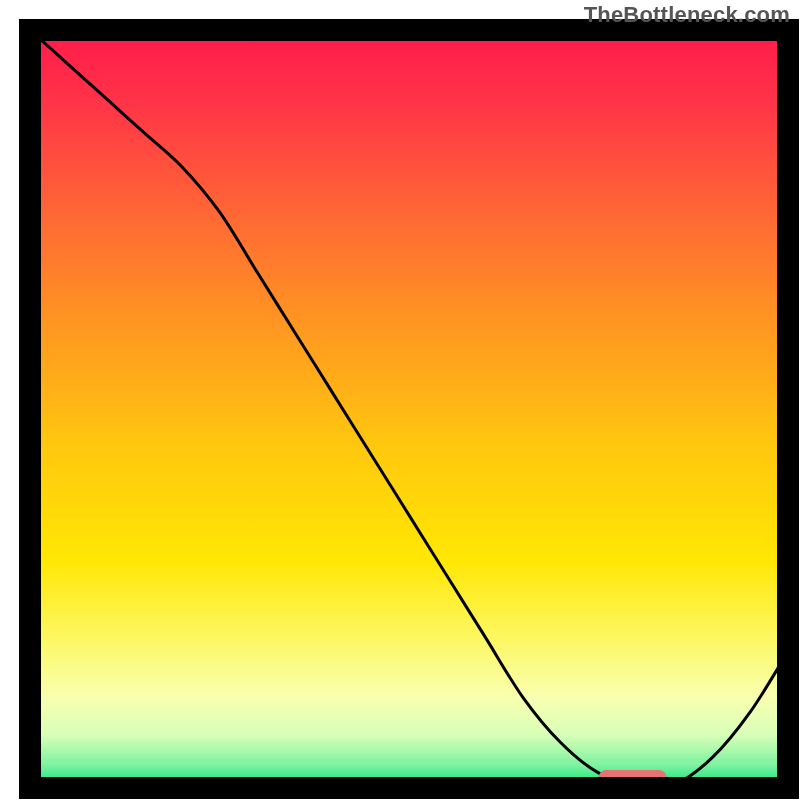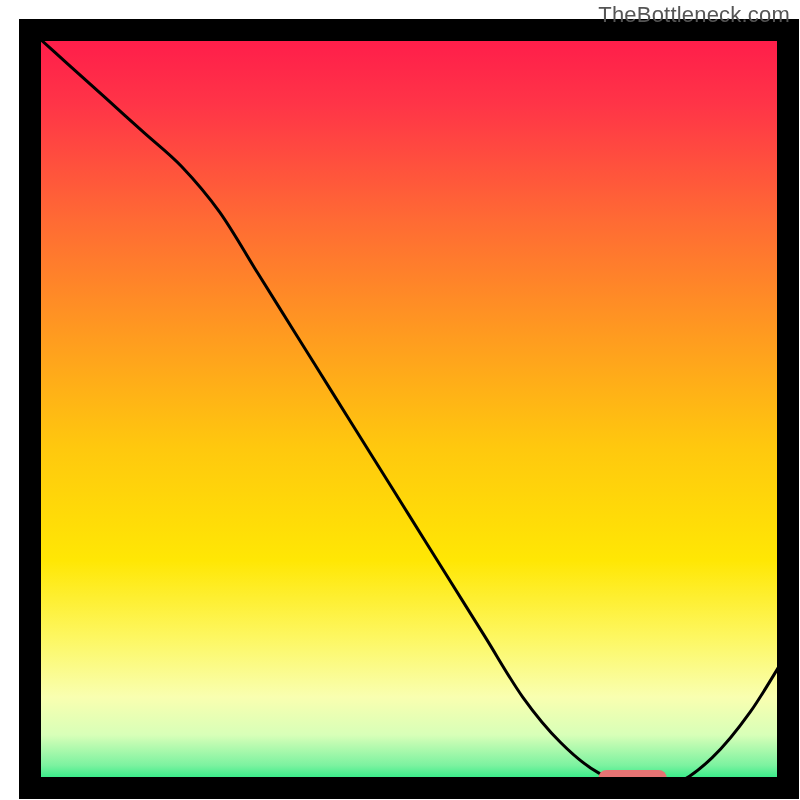--- a/index.html
+++ b/index.html
@@ -9,21 +9,21 @@
     height: 800px;
     background: #ffffff;
     font-family: Arial, Helvetica, sans-serif;
     overflow: hidden;
   }
   .watermark {
     position: absolute;
     top: 2px;
     right: 10px;
     font-size: 22px;
-    font-weight: normal;
+    font-weight: bold;
     color: #555555;
     letter-spacing: 0.2px;
   }
   svg {
     display: block;
   }
 </style>
 </head>
 <body>
 

